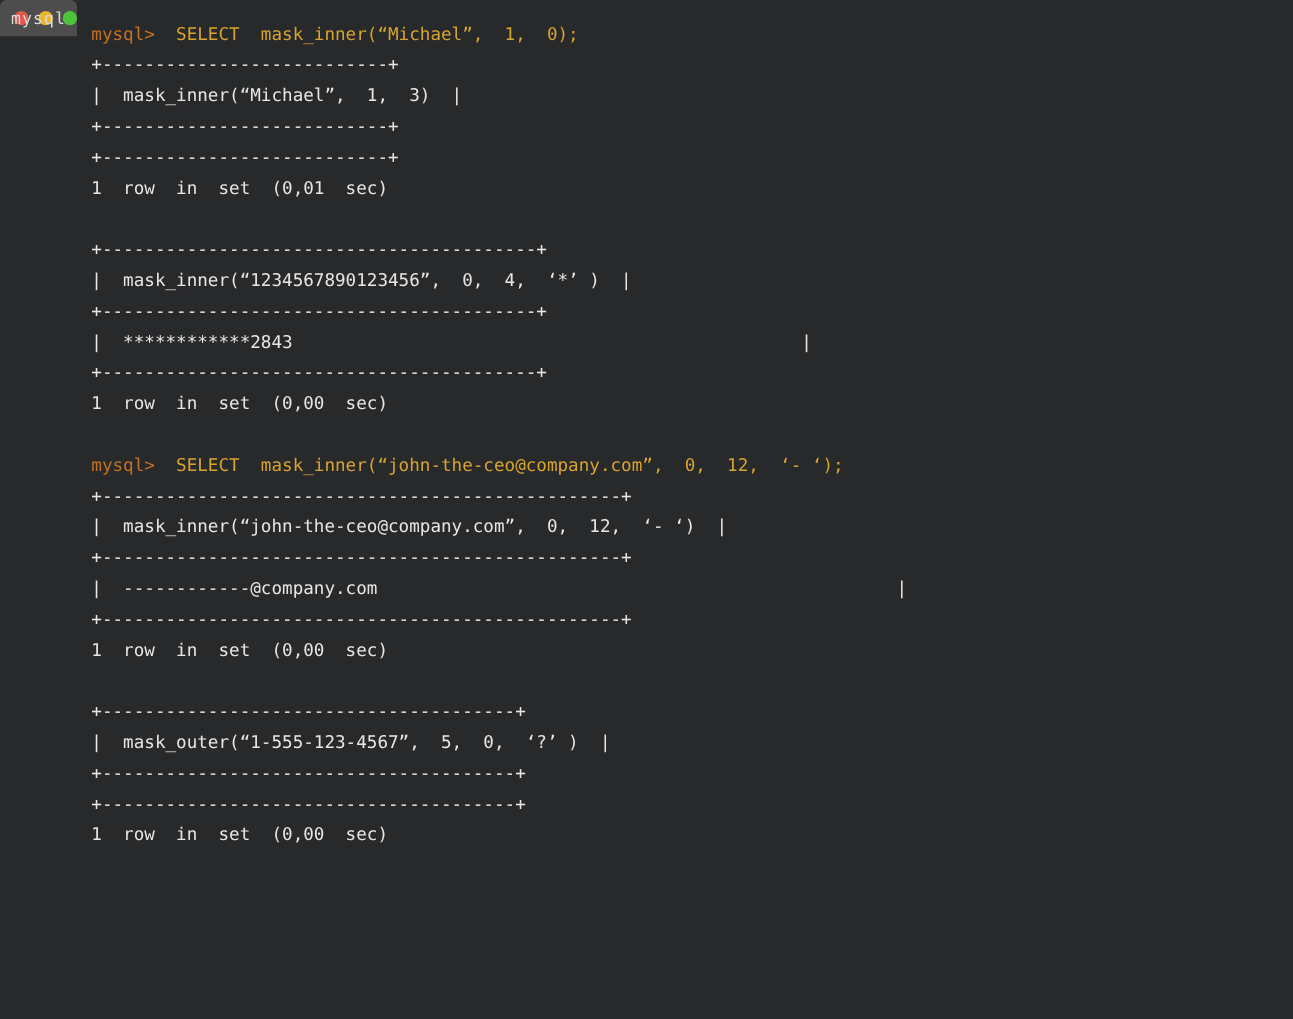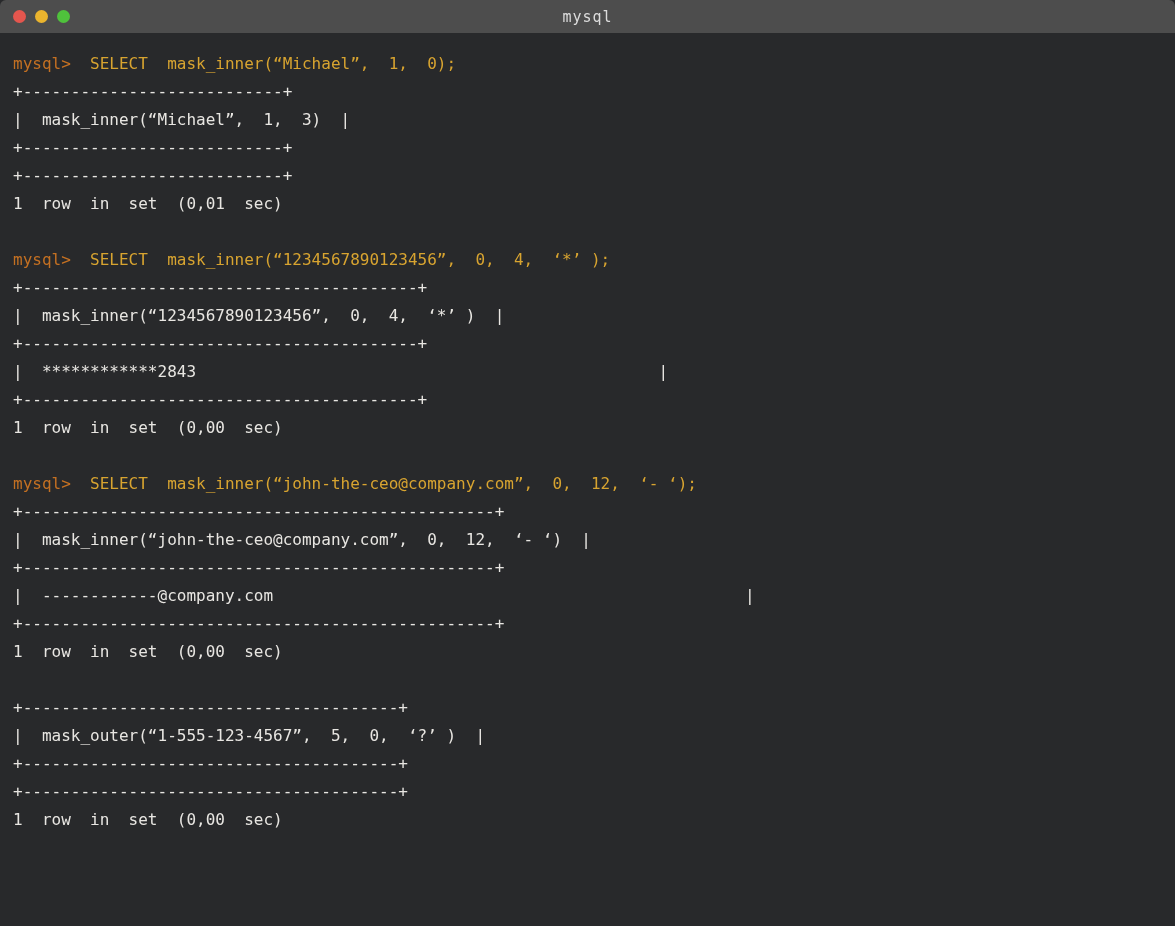--- a/index.html
+++ b/index.html
@@ -3,21 +3,21 @@
 <meta charset="utf-8">
 <style>
   * { margin: 0; padding: 0; box-sizing: border-box; }
   html, body { width: 1175px; height: 926px; overflow: hidden; }
   body {
     font-family: "DejaVu Sans Mono", monospace;
     background: #28292b;
   }
   .window {
     width: 1175px; height: 926px;
-    display: flex; flex-direction: column;
+    display: flex; flex-direction: row;
     background: #28292b;
   }
   .titlebar {
     height: 33px; flex: 0 0 33px;
     background: #4d4d4d;
     display: flex; align-items: center;
     position: relative;
     border-radius: 6px 6px 0 0;
   }
   .traffic { display: flex; gap: 9px; margin-left: 13px; }
@@ -64,21 +64,20 @@
     <div class="block">
       <div class="line"><span class="prompt">mysql&gt;</span><span class="sql">  </span><span class="sql">SELECT  mask_inner(“Michael”,  1,  0);</span></div>
       <div class="line tline">+---------------------------+</div>
       <div class="line tline">|  mask_inner(“Michael”,  1,  3)  |</div>
       <div class="line tline">+---------------------------+</div>
       <div class="line tline">+---------------------------+</div>
       <div class="line status">1  row  in  set  (0,01  sec)</div>
     </div>
 
     <div class="block">
-      <div class="line"><span class="prompt">mysql&gt;</span><span class="sql">  </span><span class="sql">SELECT  mask_inner(“1234567890123456”,  0,  4,  ‘*’ );</span></div>
       <div class="line tline">+-----------------------------------------+</div>
       <div class="line tline">|  mask_inner(“1234567890123456”,  0,  4,  ‘*’ )  |</div>
       <div class="line tline">+-----------------------------------------+</div>
       <div class="line tline">|  ************2843                                                |</div>
       <div class="line tline">+-----------------------------------------+</div>
       <div class="line status">1  row  in  set  (0,00  sec)</div>
     </div>
 
     <div class="block">
       <div class="line"><span class="prompt">mysql&gt;</span><span class="sql">  </span><span class="sql">SELECT  mask_inner(“john-the-ceo@company.com”,  0,  12,  ‘- ‘);</span></div>

